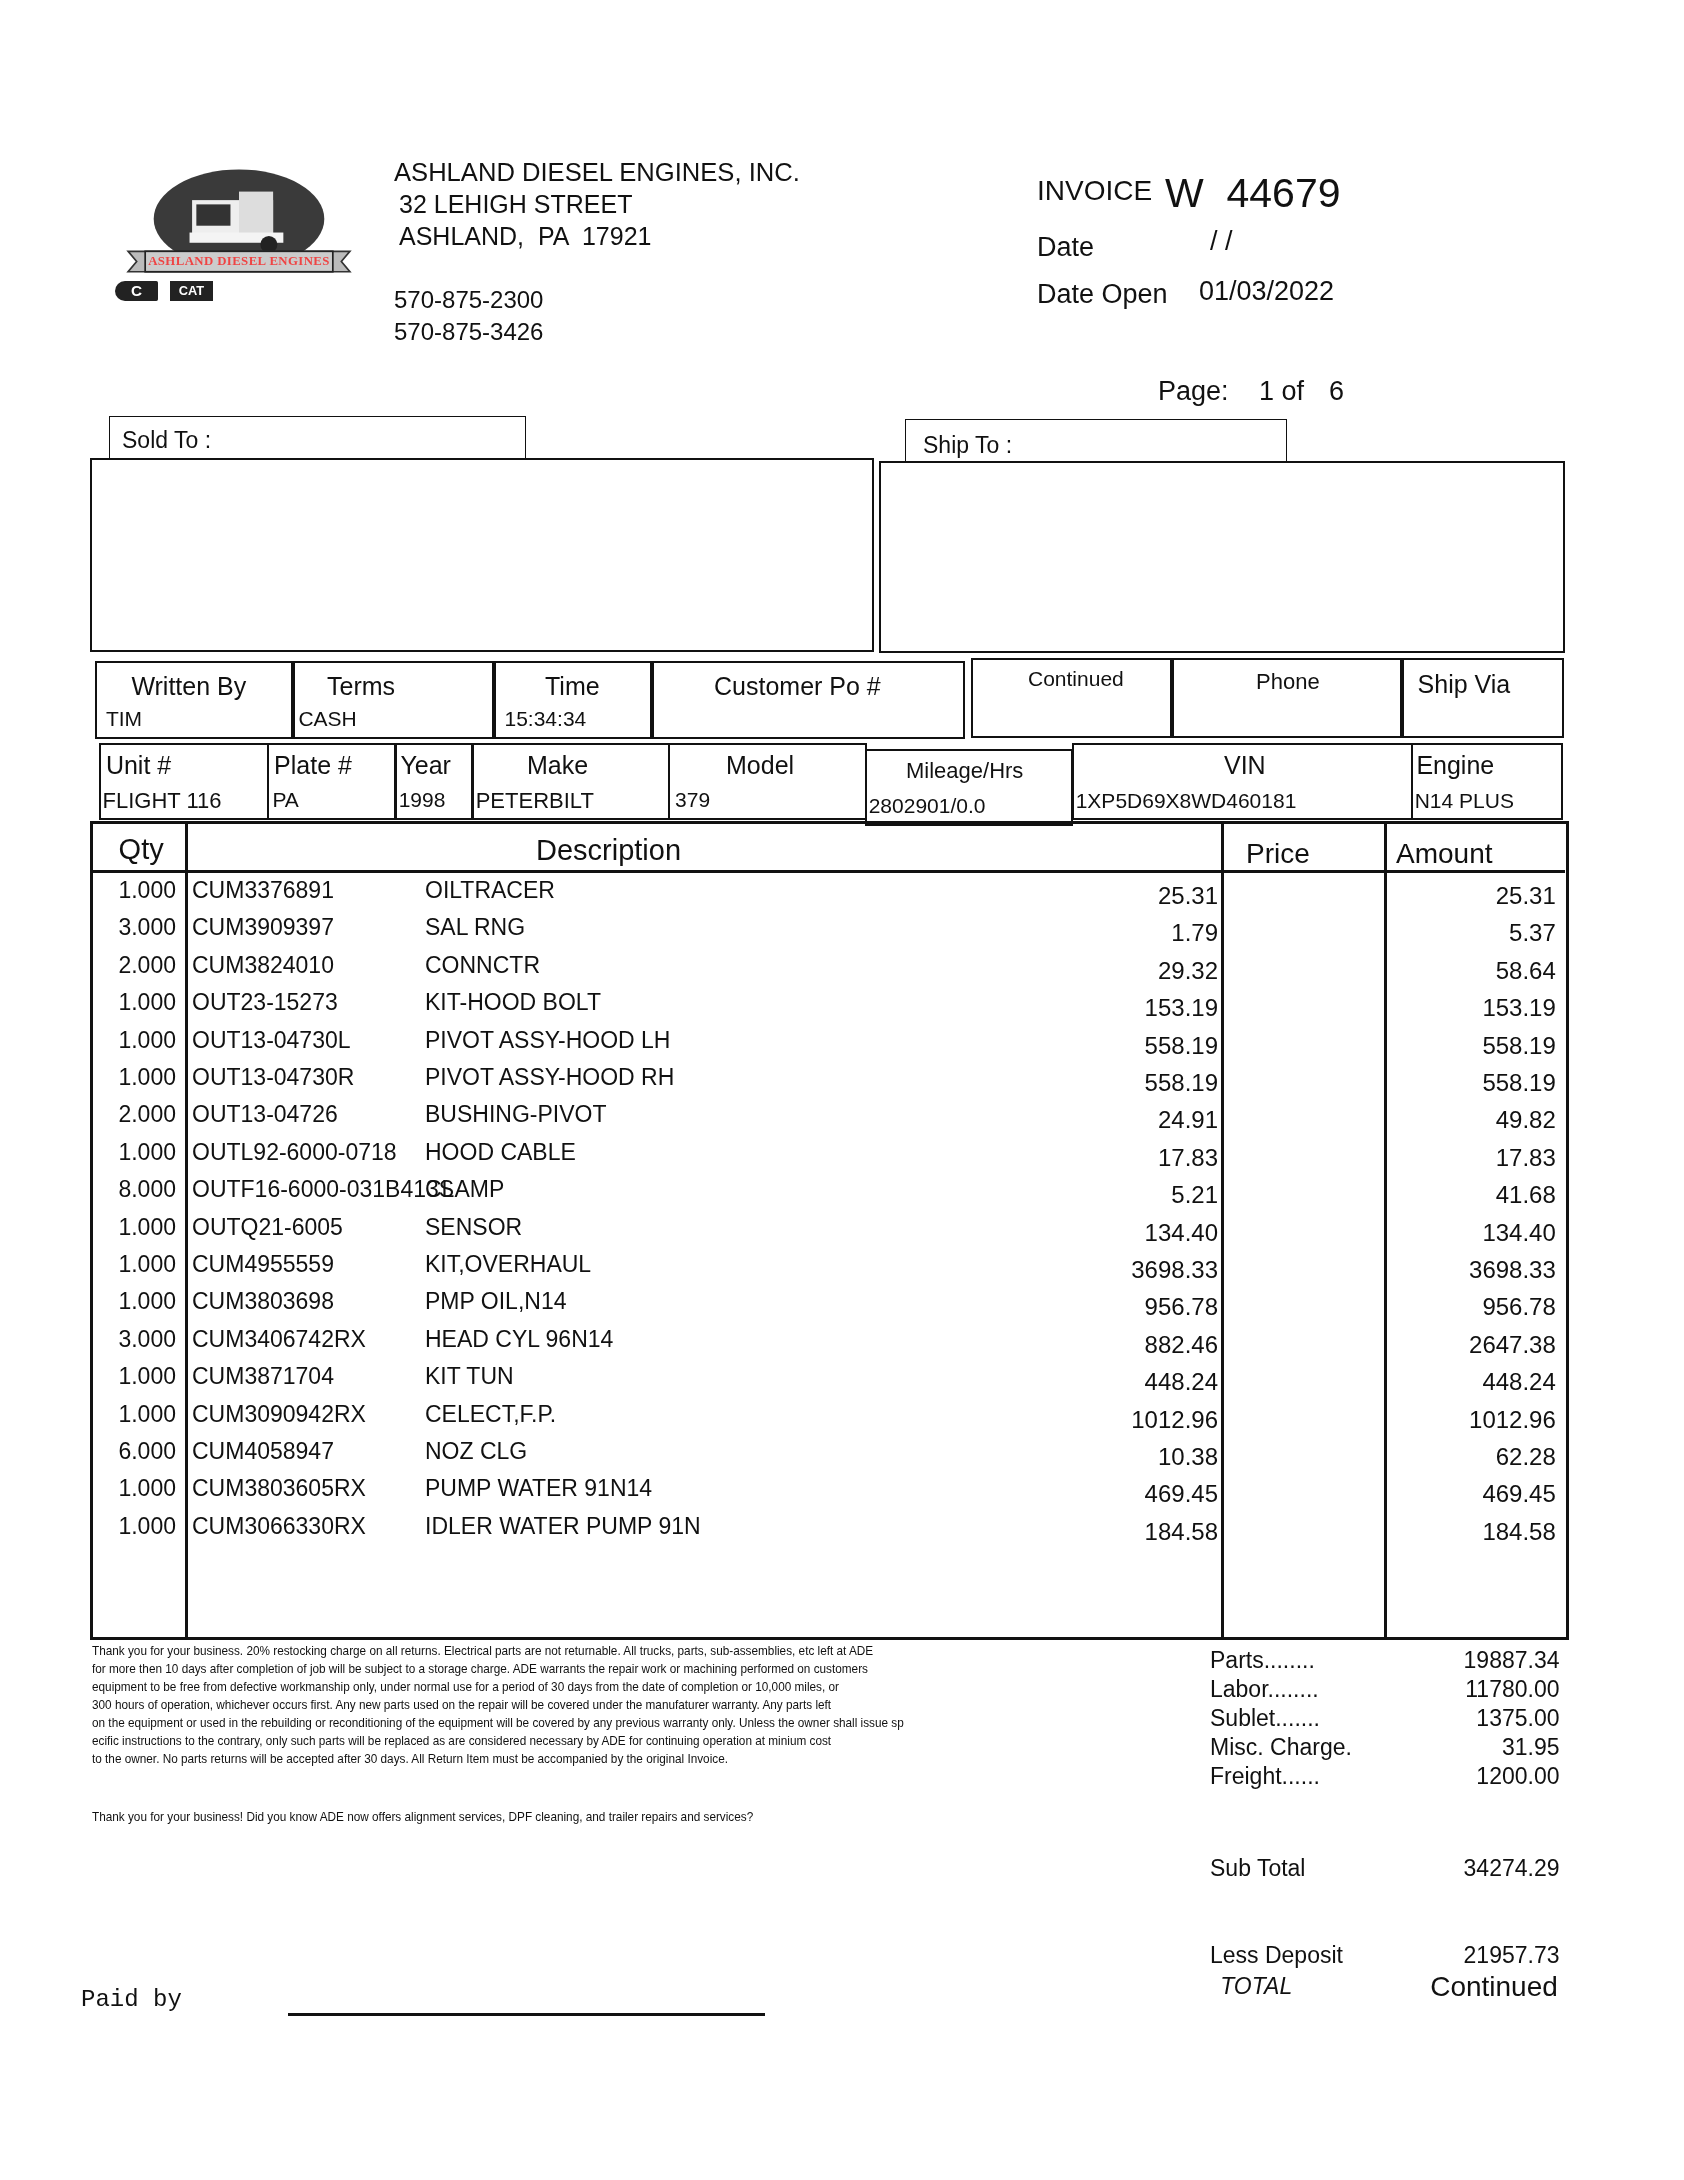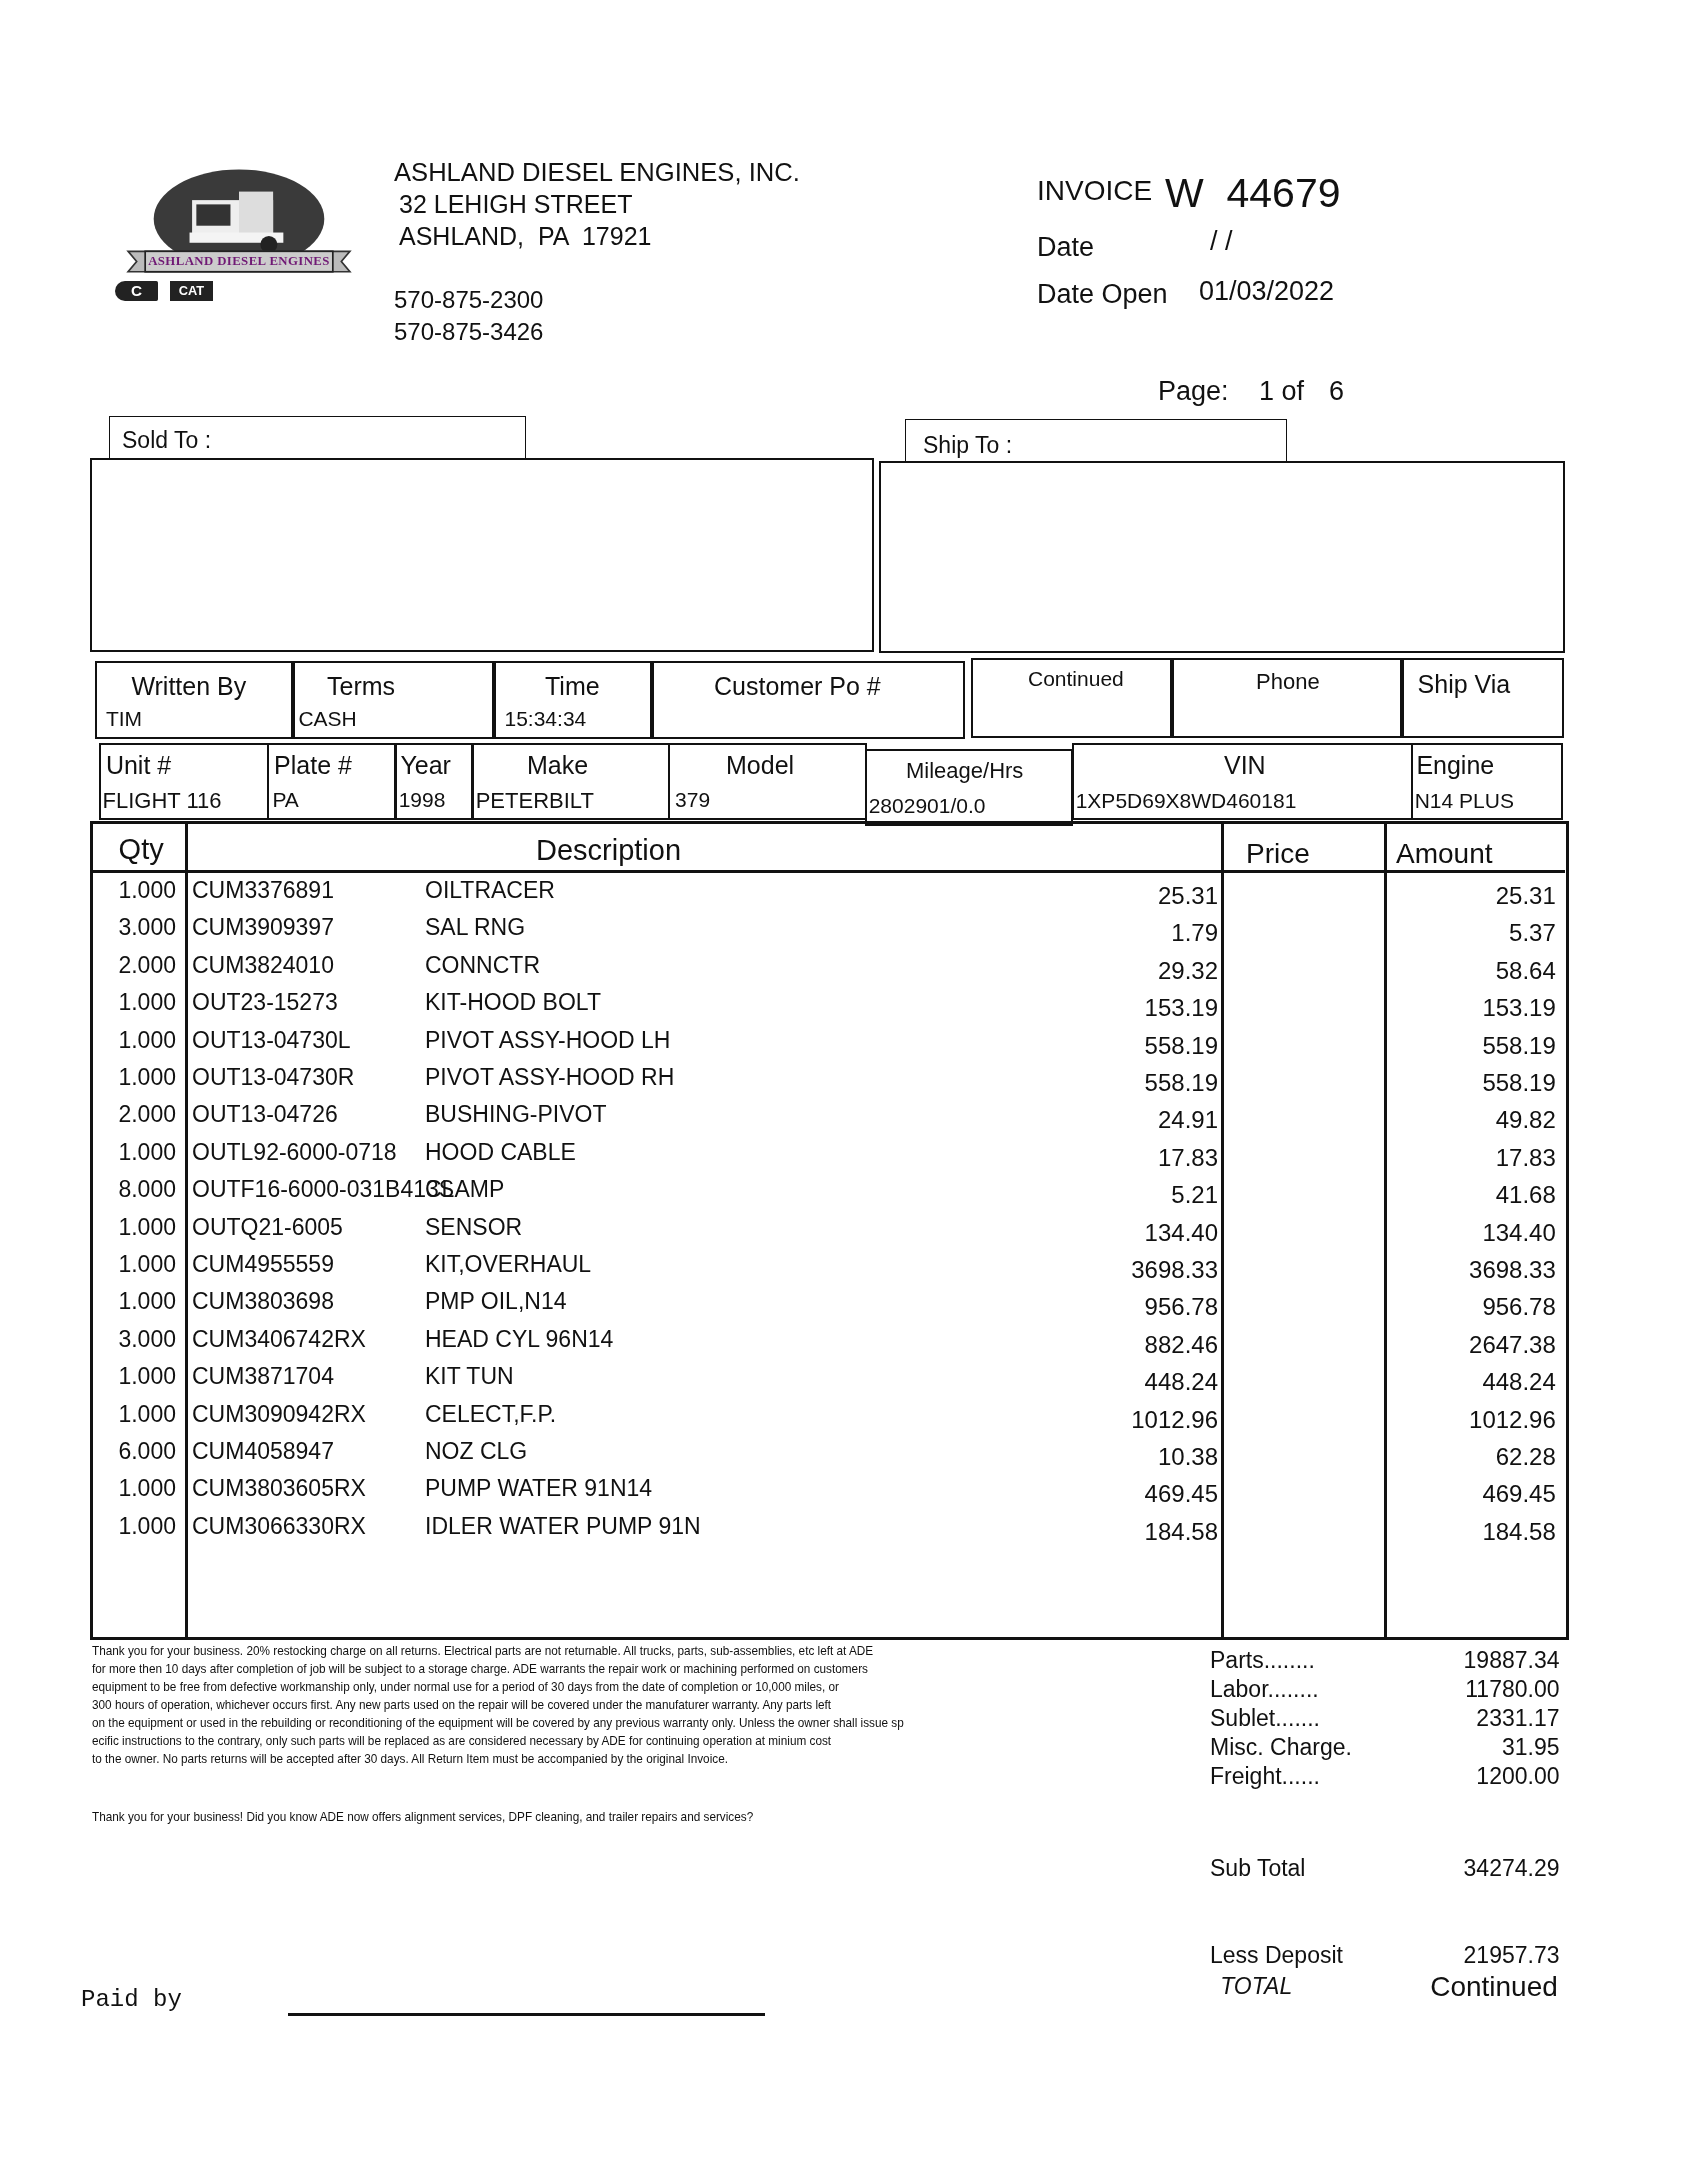--- a/index.html
+++ b/index.html
@@ -21,21 +21,21 @@
   <svg width="256" height="145" viewBox="0 0 300 170">
     <ellipse cx="150" cy="62" rx="100" ry="58" fill="#3a3a3a"></ellipse>
     <rect x="95" y="40" width="95" height="42" fill="#eee"></rect>
     <rect x="100" y="45" width="40" height="25" fill="#333"></rect>
     <rect x="150" y="30" width="40" height="52" fill="#ddd"></rect>
     <rect x="92" y="78" width="110" height="12" fill="#f4f4f4"></rect>
     <circle cx="185" cy="92" r="10" fill="#222"></circle>
     <polygon points="20,100 280,100 270,112 280,124 20,124 30,112" fill="#bbb" stroke="#333" stroke-width="2"></polygon>
     <rect x="40" y="100" width="220" height="24" fill="#ccc" stroke="#222" stroke-width="2"></rect>
   </svg>
-  <div class="abs" style="left:36px;top:88px;width:184px;text-align:center;font-family:'Liberation Serif',serif;font-weight:bold;font-size:12.8px;letter-spacing:0.4px;color:#701a75;">ASHLAND DIESEL ENGINES</div>
+  <div class="abs" style="left:36px;top:88px;width:184px;text-align:center;font-family:'Liberation Serif',serif;font-weight:bold;font-size:12.8px;letter-spacing:0.4px;color:#ef4444;">ASHLAND DIESEL ENGINES</div>
 </div>
 <div class="abs" style="left:115px;top:281px;width:43px;height:20.4px;background:#222;border-radius:10.2px 1.7px 1.7px 10.2px;color:#fff;font-size:15.3px;font-weight:bold;line-height:20.4px;text-align:center;">
   <span>C</span>
 </div>
 <div class="abs" style="left:170px;top:281px;width:43px;height:20.4px;background:#222;color:#fff;font-size:12.8px;font-weight:bold;line-height:20.4px;text-align:center;">
   <span>CAT</span>
 </div>
 
 <div class="abs" style="left:394px;top:158px;font-size:25.6px;">ASHLAND DIESEL ENGINES, INC.</div>
 <div class="abs" style="left:399px;top:190px;font-size:25px;">32 LEHIGH STREET</div>
@@ -284,21 +284,21 @@
     <div>to the owner. No parts returns will be accepted after 30 days.  All Return Item must be accompanied by the original Invoice.</div>
   </div>
 <div class="abs fine" style="left:92px;top:1808px;transform:scaleX(0.95);transform-origin:left top;">Thank you for your business!  Did you know ADE now offers alignment services,  DPF cleaning, and trailer repairs and services?</div>
 
 <div style="position:absolute;left:1210px;top:1644px;width:358px;height:366px;">
   <span class="tot" style="left:0;top:3.4px;">Parts........</span>
   <span class="tot" style="right:8.5px;top:3.4px;">19887.34</span>
   <span class="tot" style="left:0;top:32px;">Labor........</span>
   <span class="tot" style="right:8.5px;top:32px;">11780.00</span>
   <span class="tot" style="left:0;top:61px;">Sublet.......</span>
-  <span class="tot" style="right:8.5px;top:61px;">2331.17</span>
+  <span class="tot" style="right:8.5px;top:61px;">1375.00</span>
   <span class="tot" style="left:0;top:90px;">Misc. Charge.</span>
   <span class="tot" style="right:8.5px;top:90px;">31.95</span>
   <span class="tot" style="left:0;top:119px;">Freight......</span>
   <span class="tot" style="right:8.5px;top:119px;">1200.00</span>
   <span class="tot" style="left:0;top:211px;">Sub Total</span>
   <span class="tot" style="right:8.5px;top:211px;">34274.29</span>
   <span class="tot" style="left:0;top:298px;">Less Deposit</span>
   <span class="tot" style="right:8.5px;top:298px;">21957.73</span>
   <span class="tot" style="left:10.2px;top:329px;font-style:italic;">TOTAL</span>
   <span class="tot" style="right:10.2px;top:327px;font-size:28px;">Continued</span>

